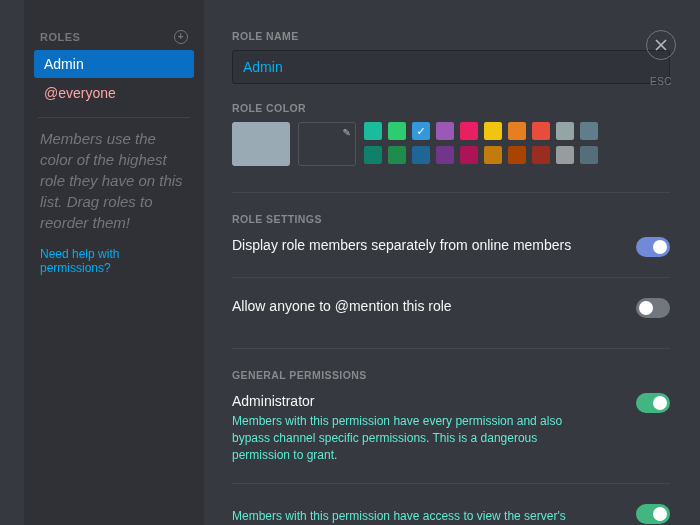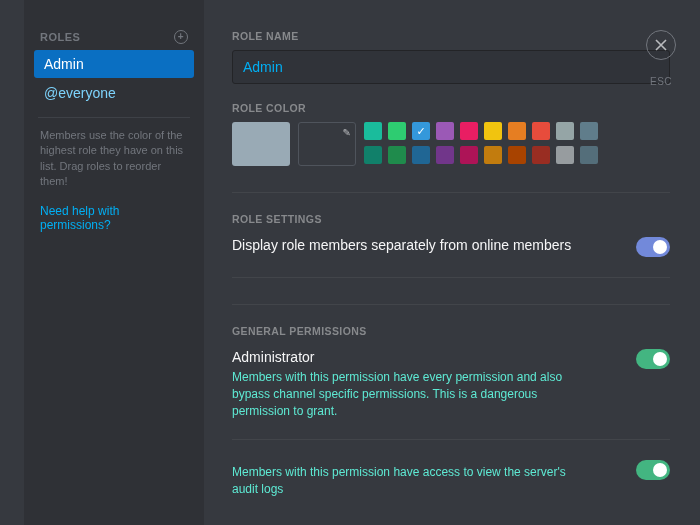--- a/index.html
+++ b/index.html
@@ -36,37 +36,38 @@
     border-radius: 50%;
     display: flex; align-items: center; justify-content: center;
     font-size: 10px; line-height: 1;
     cursor: pointer;
   }
   .role-item {
     padding: 6px 10px;
     border-radius: 3px;
     font-size: 14px;
     cursor: pointer;
-    color: #7dd3fc;
+    color: #fca5a5;
     margin-bottom: 1px;
   }
   .role-item.selected {
     background: #0a6fc2;
     color: #ffffff;
     font-weight: 500;
   }
   .sidebar-divider {
     border-top: 1px solid #3e4147;
     margin: 10px 4px;
   }
   .sidebar-help {
-    font-size: 11px;
+    font-size: 15px;
     color: #72767d;
     line-height: 1.4;
     padding: 0 6px;
+    font-style: italic;
   }
   .sidebar-link {
     font-size: 12px;
     color: #00aff4;
     padding: 14px 6px 0 6px;
     display: block;
     cursor: pointer;
   }
   .main {
     flex: 1;
@@ -261,20 +262,26 @@
 
     <div class="section-label">ROLE SETTINGS</div>
 
     <div class="setting-row">
       <div class="setting-title">Display role members separately from online members</div>
       <div id="toggle-display" class="toggle on blurple">
           <div class="knob"></div>
         </div>
     </div>
     <div class="thin-hr"></div>
+    <div class="setting-row">
+      <div class="setting-title">Allow anyone to @mention this role</div>
+      <div id="toggle-mention" class="toggle off">
+          <div class="knob"></div>
+        </div>
+    </div>
 
     <div class="hr"></div>
 
     <div class="section-label">GENERAL PERMISSIONS</div>
 
     <div class="setting-row">
       <div>
         <div class="setting-title">Administrator</div>
         <div class="setting-desc">Members with this permission have every permission and also bypass channel specific permissions. This is a dangerous permission to grant.</div>
       </div>

